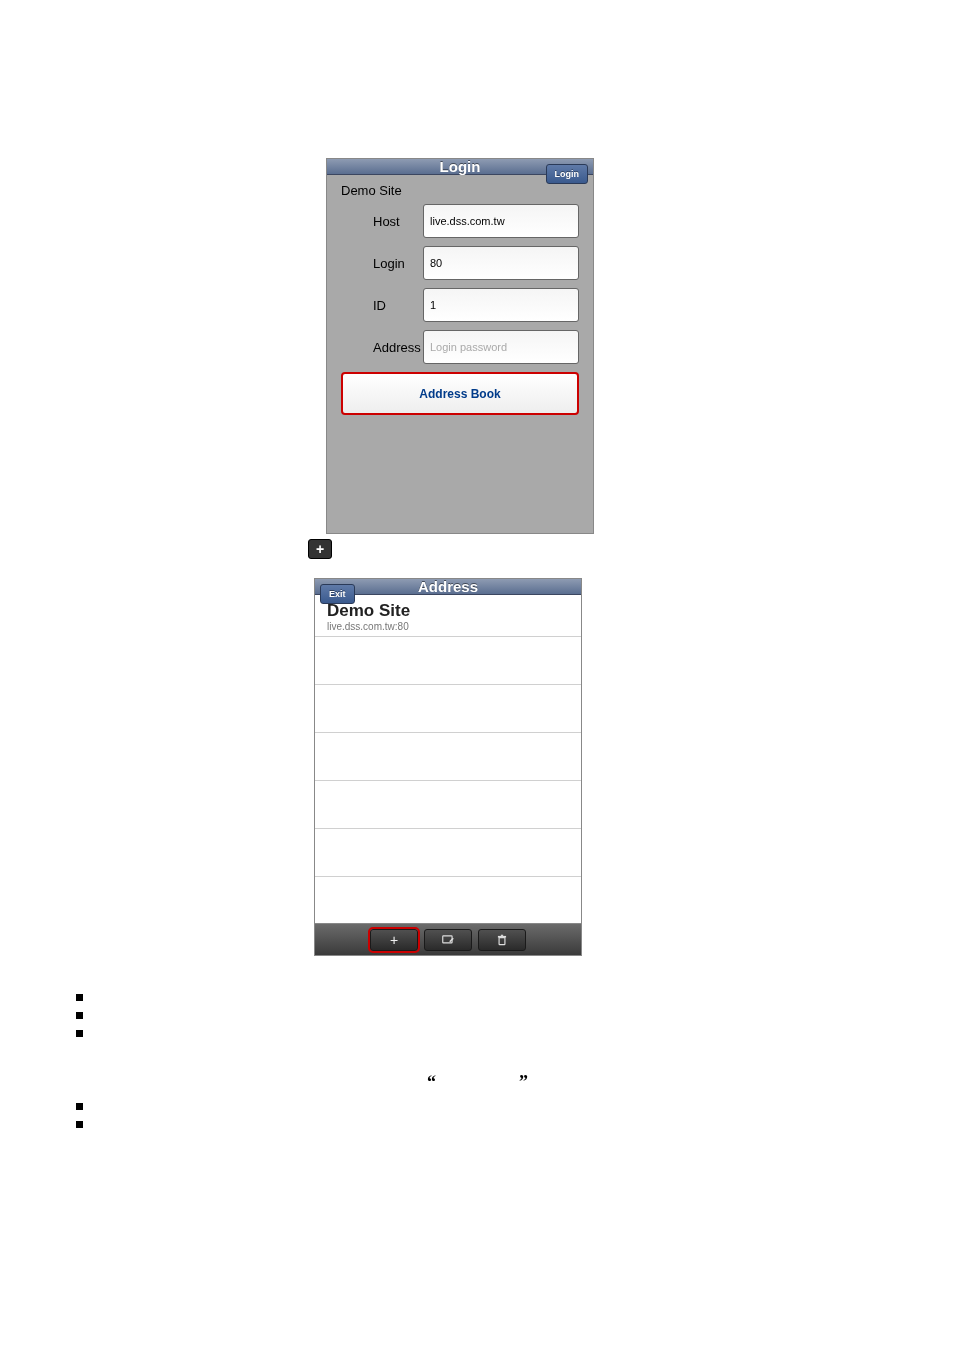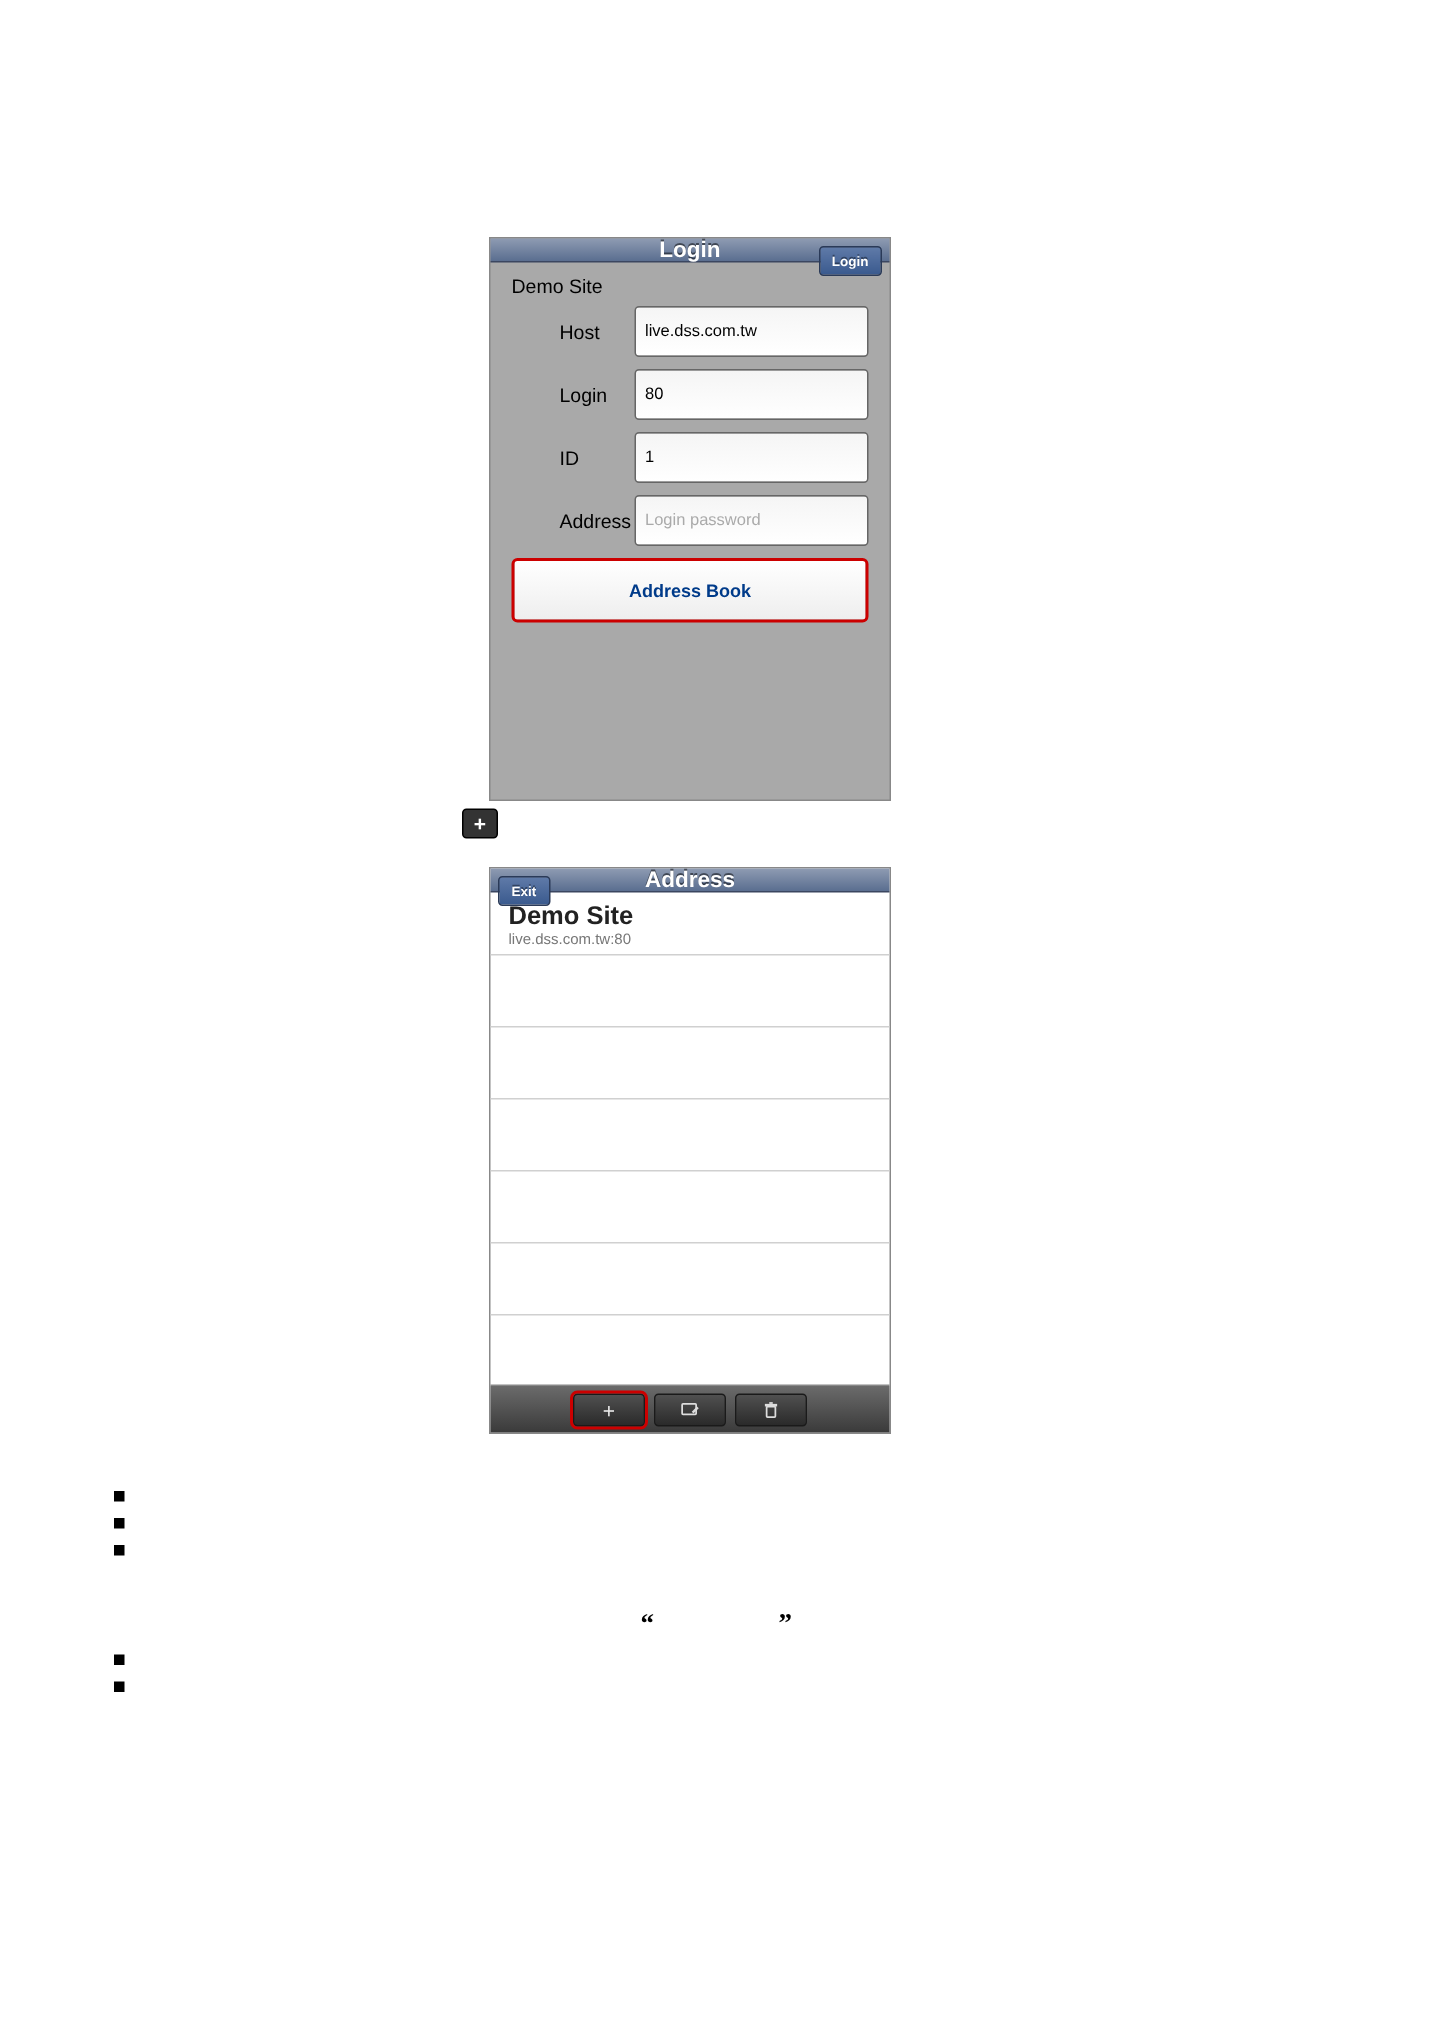--- a/index.html
+++ b/index.html
@@ -111,21 +111,21 @@
     border-radius: 3px;
     color: #fff;
     font-size: 14px;
     font-weight: bold;
     display: flex;
     align-items: center;
     justify-content: center;
   }
 
   .screenshot.address {
-    left: 326px;
+    left: 314px;
     top: 578px;
     height: 378px;
     background: #fff;
   }
   .addr-entry {
     padding: 6px 12px 4px 12px;
     border-bottom: 1px solid #d0d0d0;
   }
   .addr-entry-title {
     font-size: 17px;

